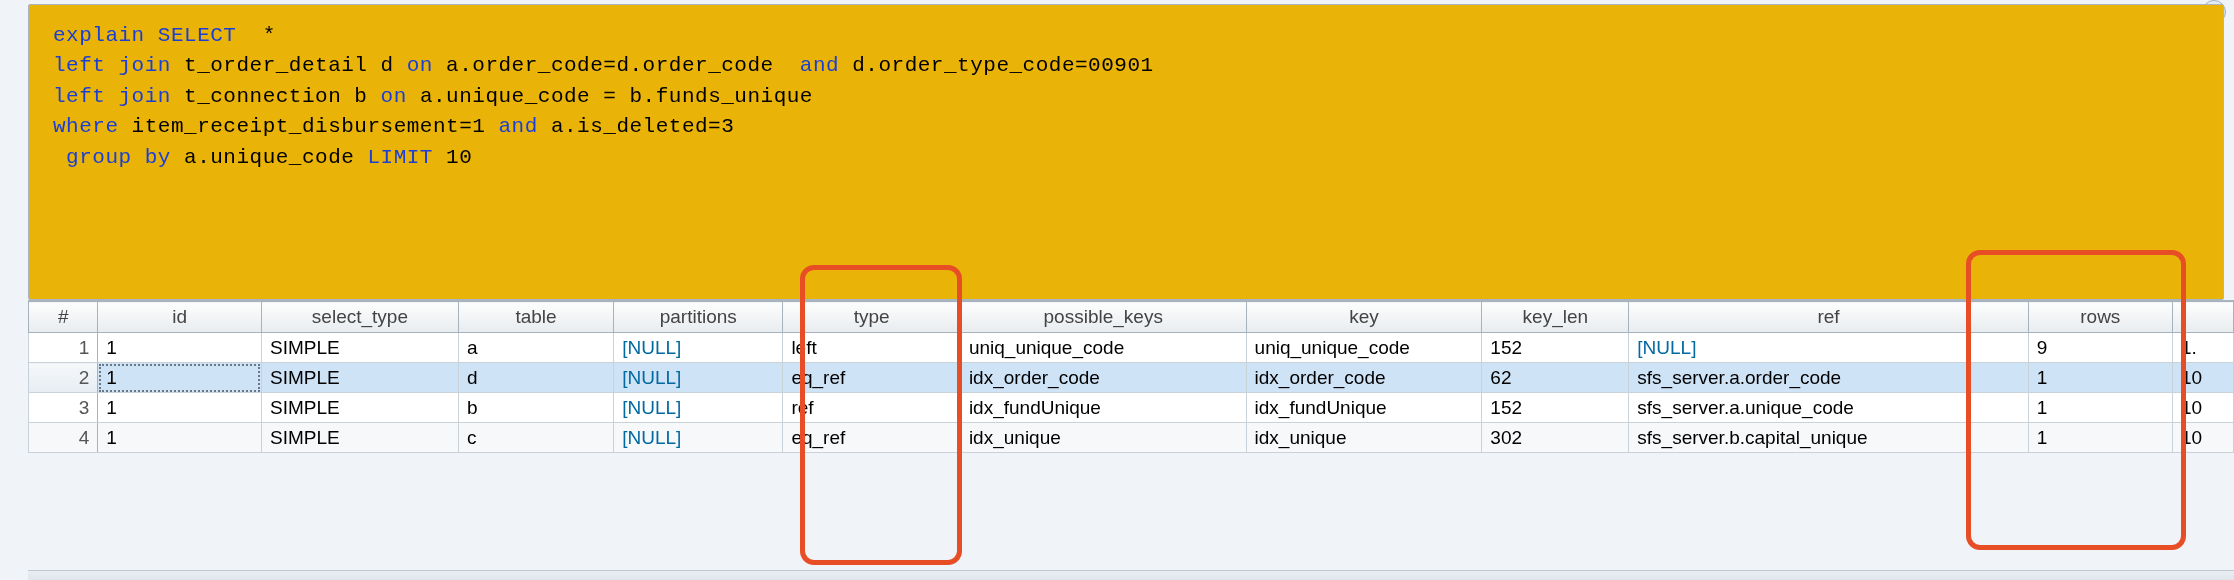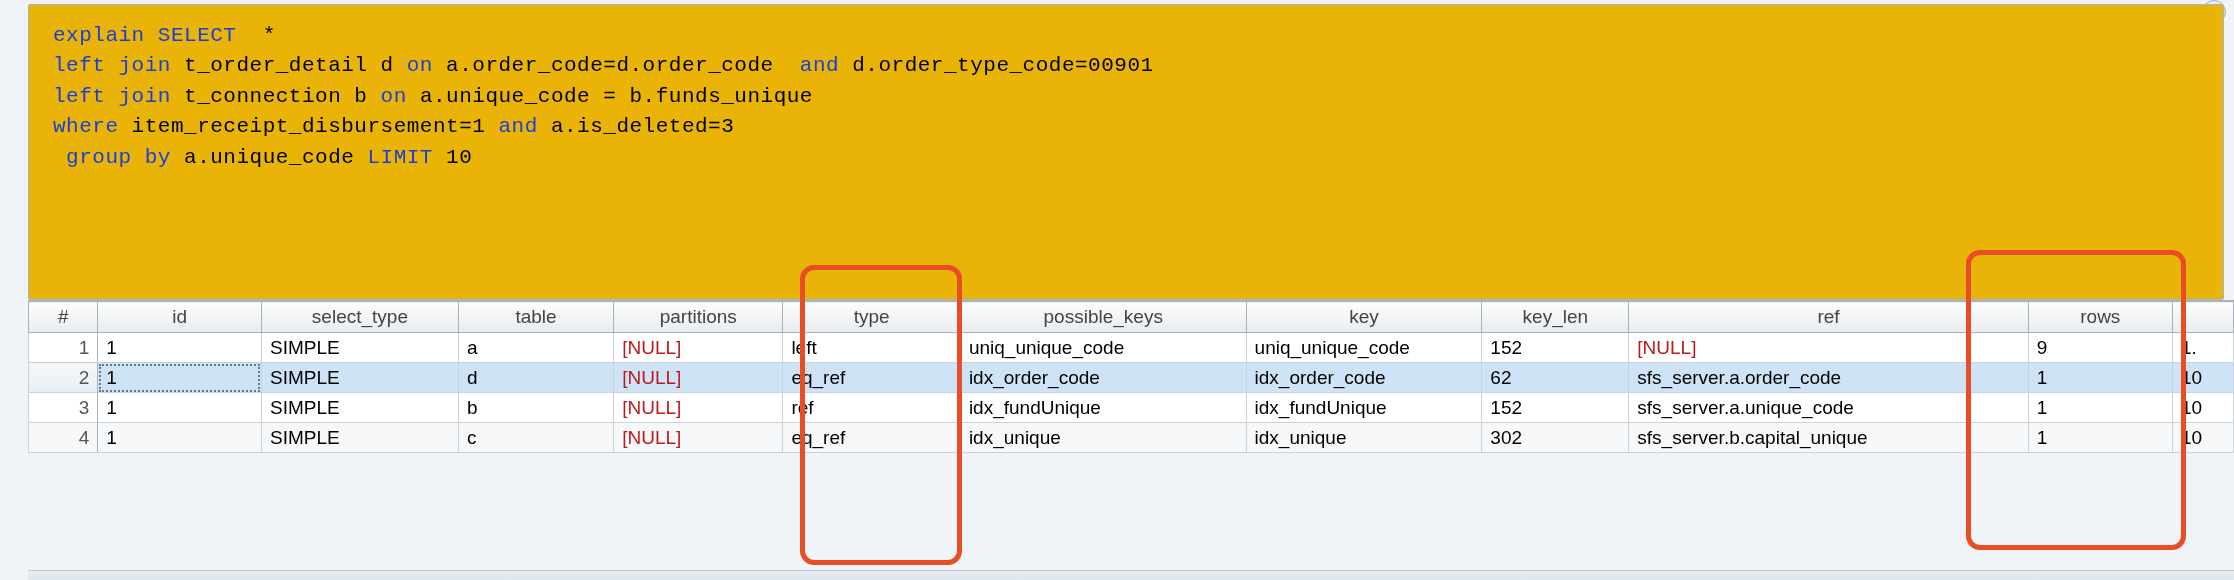--- a/index.html
+++ b/index.html
@@ -63,21 +63,21 @@
     background: linear-gradient(#fdfdfd, #eef1f4);
     text-align: right;
     color: #555;
     border-right: 1px solid #a7b2bd;
     padding-right: 8px;
   }
   tbody tr.sel td { background: #cfe3f7; }
   tbody tr.sel td.rownum { background: linear-gradient(#f6f8fa, #e6edf3); }
   tbody tr:nth-child(odd):not(.sel) td { background: #fff; }
   tbody tr:nth-child(even):not(.sel) td { background: #f6f8fa; }
-  .null { color: #b91c1c; }
+  .null { color: #0369a1; }
   
   col.c0 { width: 50px; }
   col.c1 { width: 118px; }
   col.c2 { width: 142px; }
   col.c3 { width: 112px; }
   col.c4 { width: 122px; }
   col.c5 { width: 128px; }
   col.c6 { width: 206px; }
   col.c7 { width: 170px; }
   col.c8 { width: 106px; }

